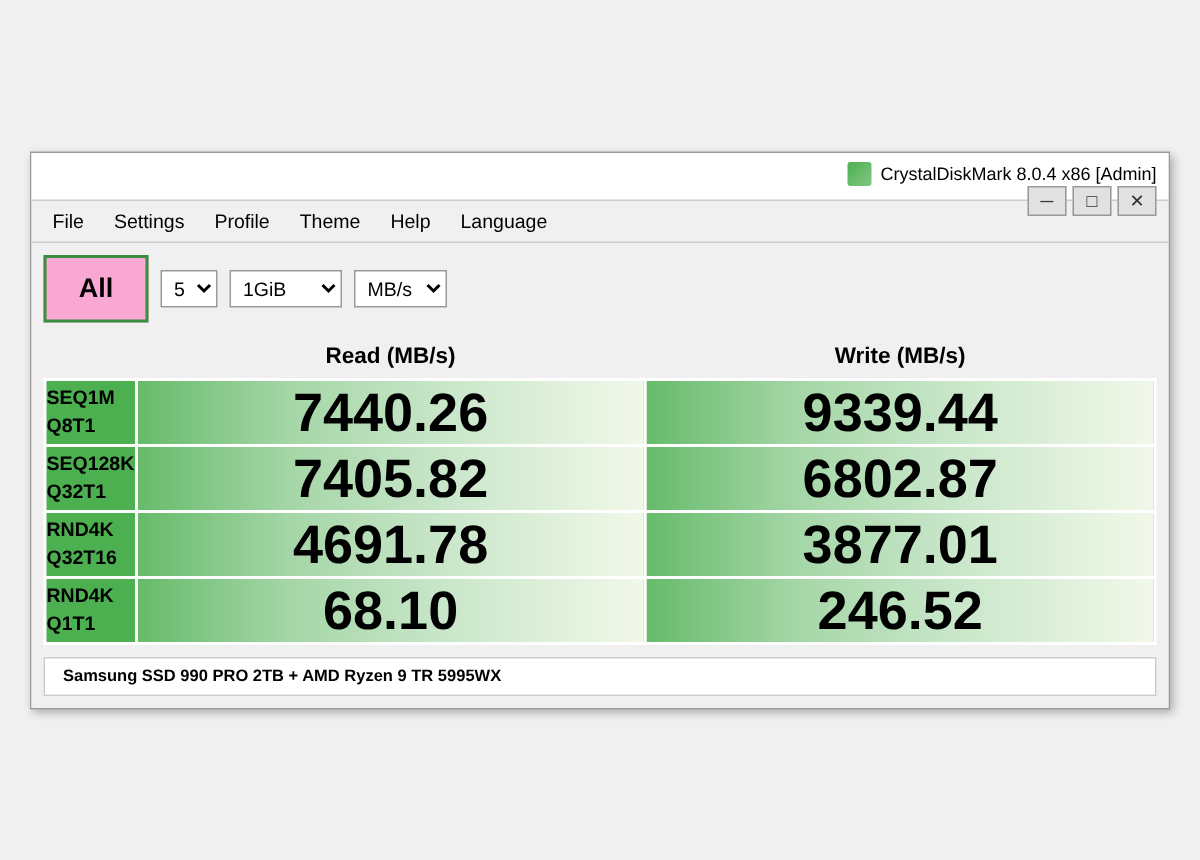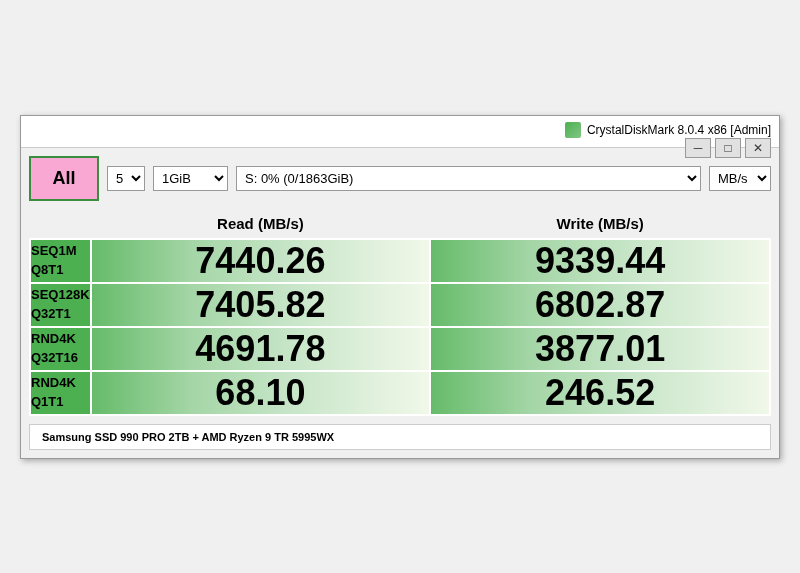--- a/index.html
+++ b/index.html
@@ -193,40 +193,45 @@
       <div class="titlebar-icon"></div>
       <span class="titlebar-title">CrystalDiskMark 8.0.4 x86 [Admin]</span>
     </div>
     <div class="titlebar-controls">
       <button class="titlebar-btn">─</button>
       <button class="titlebar-btn">□</button>
       <button class="titlebar-btn close">✕</button>
     </div>
   </div>
 
+  <div class="menubar">
+    <div class="menu-item">File</div>
+    <div class="menu-item">Settings</div>
+    <div class="menu-item">Profile</div>
+    <div class="menu-item">Theme</div>
+    <div class="menu-item">Help</div>
+    <div class="menu-item">Language</div>
+  </div>
 
   <div class="content">
 
     <div class="top-controls">
       <button class="all-button">All</button>
       <select>
         <option>5</option>
         <option>1</option>
         <option>3</option>
         <option>9</option>
       </select>
       <select>
         <option>1GiB</option>
         <option>512MiB</option>
         <option>2GiB</option>
         <option>4GiB</option>
       </select>
-      <select style="flex:1; min-width:180px;">
-        <option>S: 0% (0/1863GiB)</option>
-      </select>
       <select>
         <option>MB/s</option>
         <option>GB/s</option>
         <option>IOPS</option>
       </select>
     </div>
 
     <table class="bench-table">
       <thead>
         <tr class="header-row">

